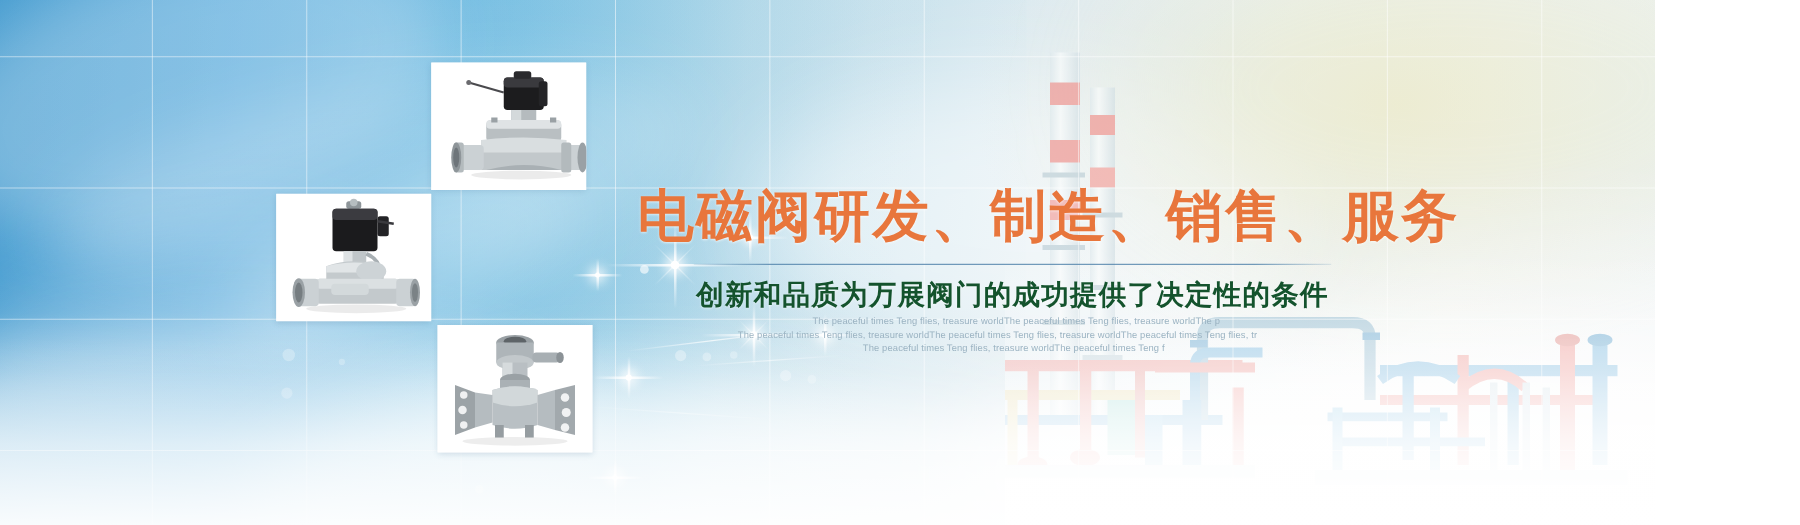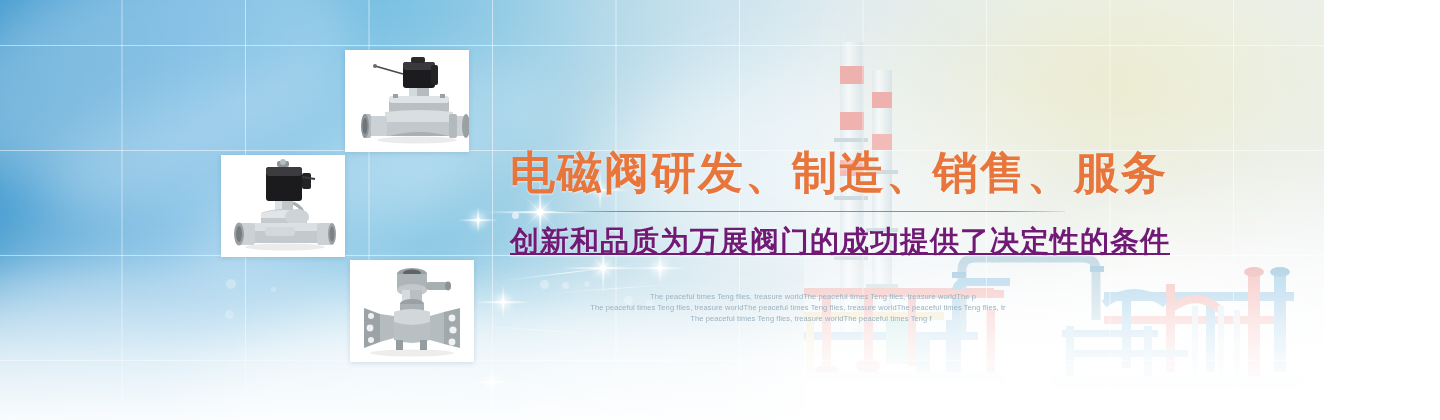--- a/index.html
+++ b/index.html
@@ -133,30 +133,29 @@
     white-space:nowrap;
     text-shadow:0 1px 2px rgba(255,255,255,.65);
   }
   .rule{
     width:510px;height:1px;margin:13px auto 0;
     background:linear-gradient(to right, rgba(90,140,175,.15), rgba(80,130,170,.80) 12%, rgba(80,130,170,.80) 88%, rgba(90,140,175,.15));
   }
   .subhead{
     margin:12px 0 0;
     font-family:"DejaVu Sans","Liberation Sans",sans-serif;
-    font-size:29px;line-height:1.2;
+    font-size:22px;line-height:1.2;
     font-weight:700;
-    color:#701a75;
+    color:#14532d;
     letter-spacing:1px;
     white-space:nowrap;
     text-shadow:0 1px 2px rgba(255,255,255,.55);
-    text-decoration:underline;
   }
   .blurb{
-    margin:32px 0 0;
+    margin:0 0 0;
     color:#9bb3c2;
     font-size:7.5px;line-height:11px;
     letter-spacing:.1px;
   }
   .blurb div{white-space:nowrap;}
   .blurb .l1{margin-left:6px;}
   .blurb .l2{margin-left:-24px;}
   .blurb .l3{margin-left:2px;}
 </style>
 </head>

